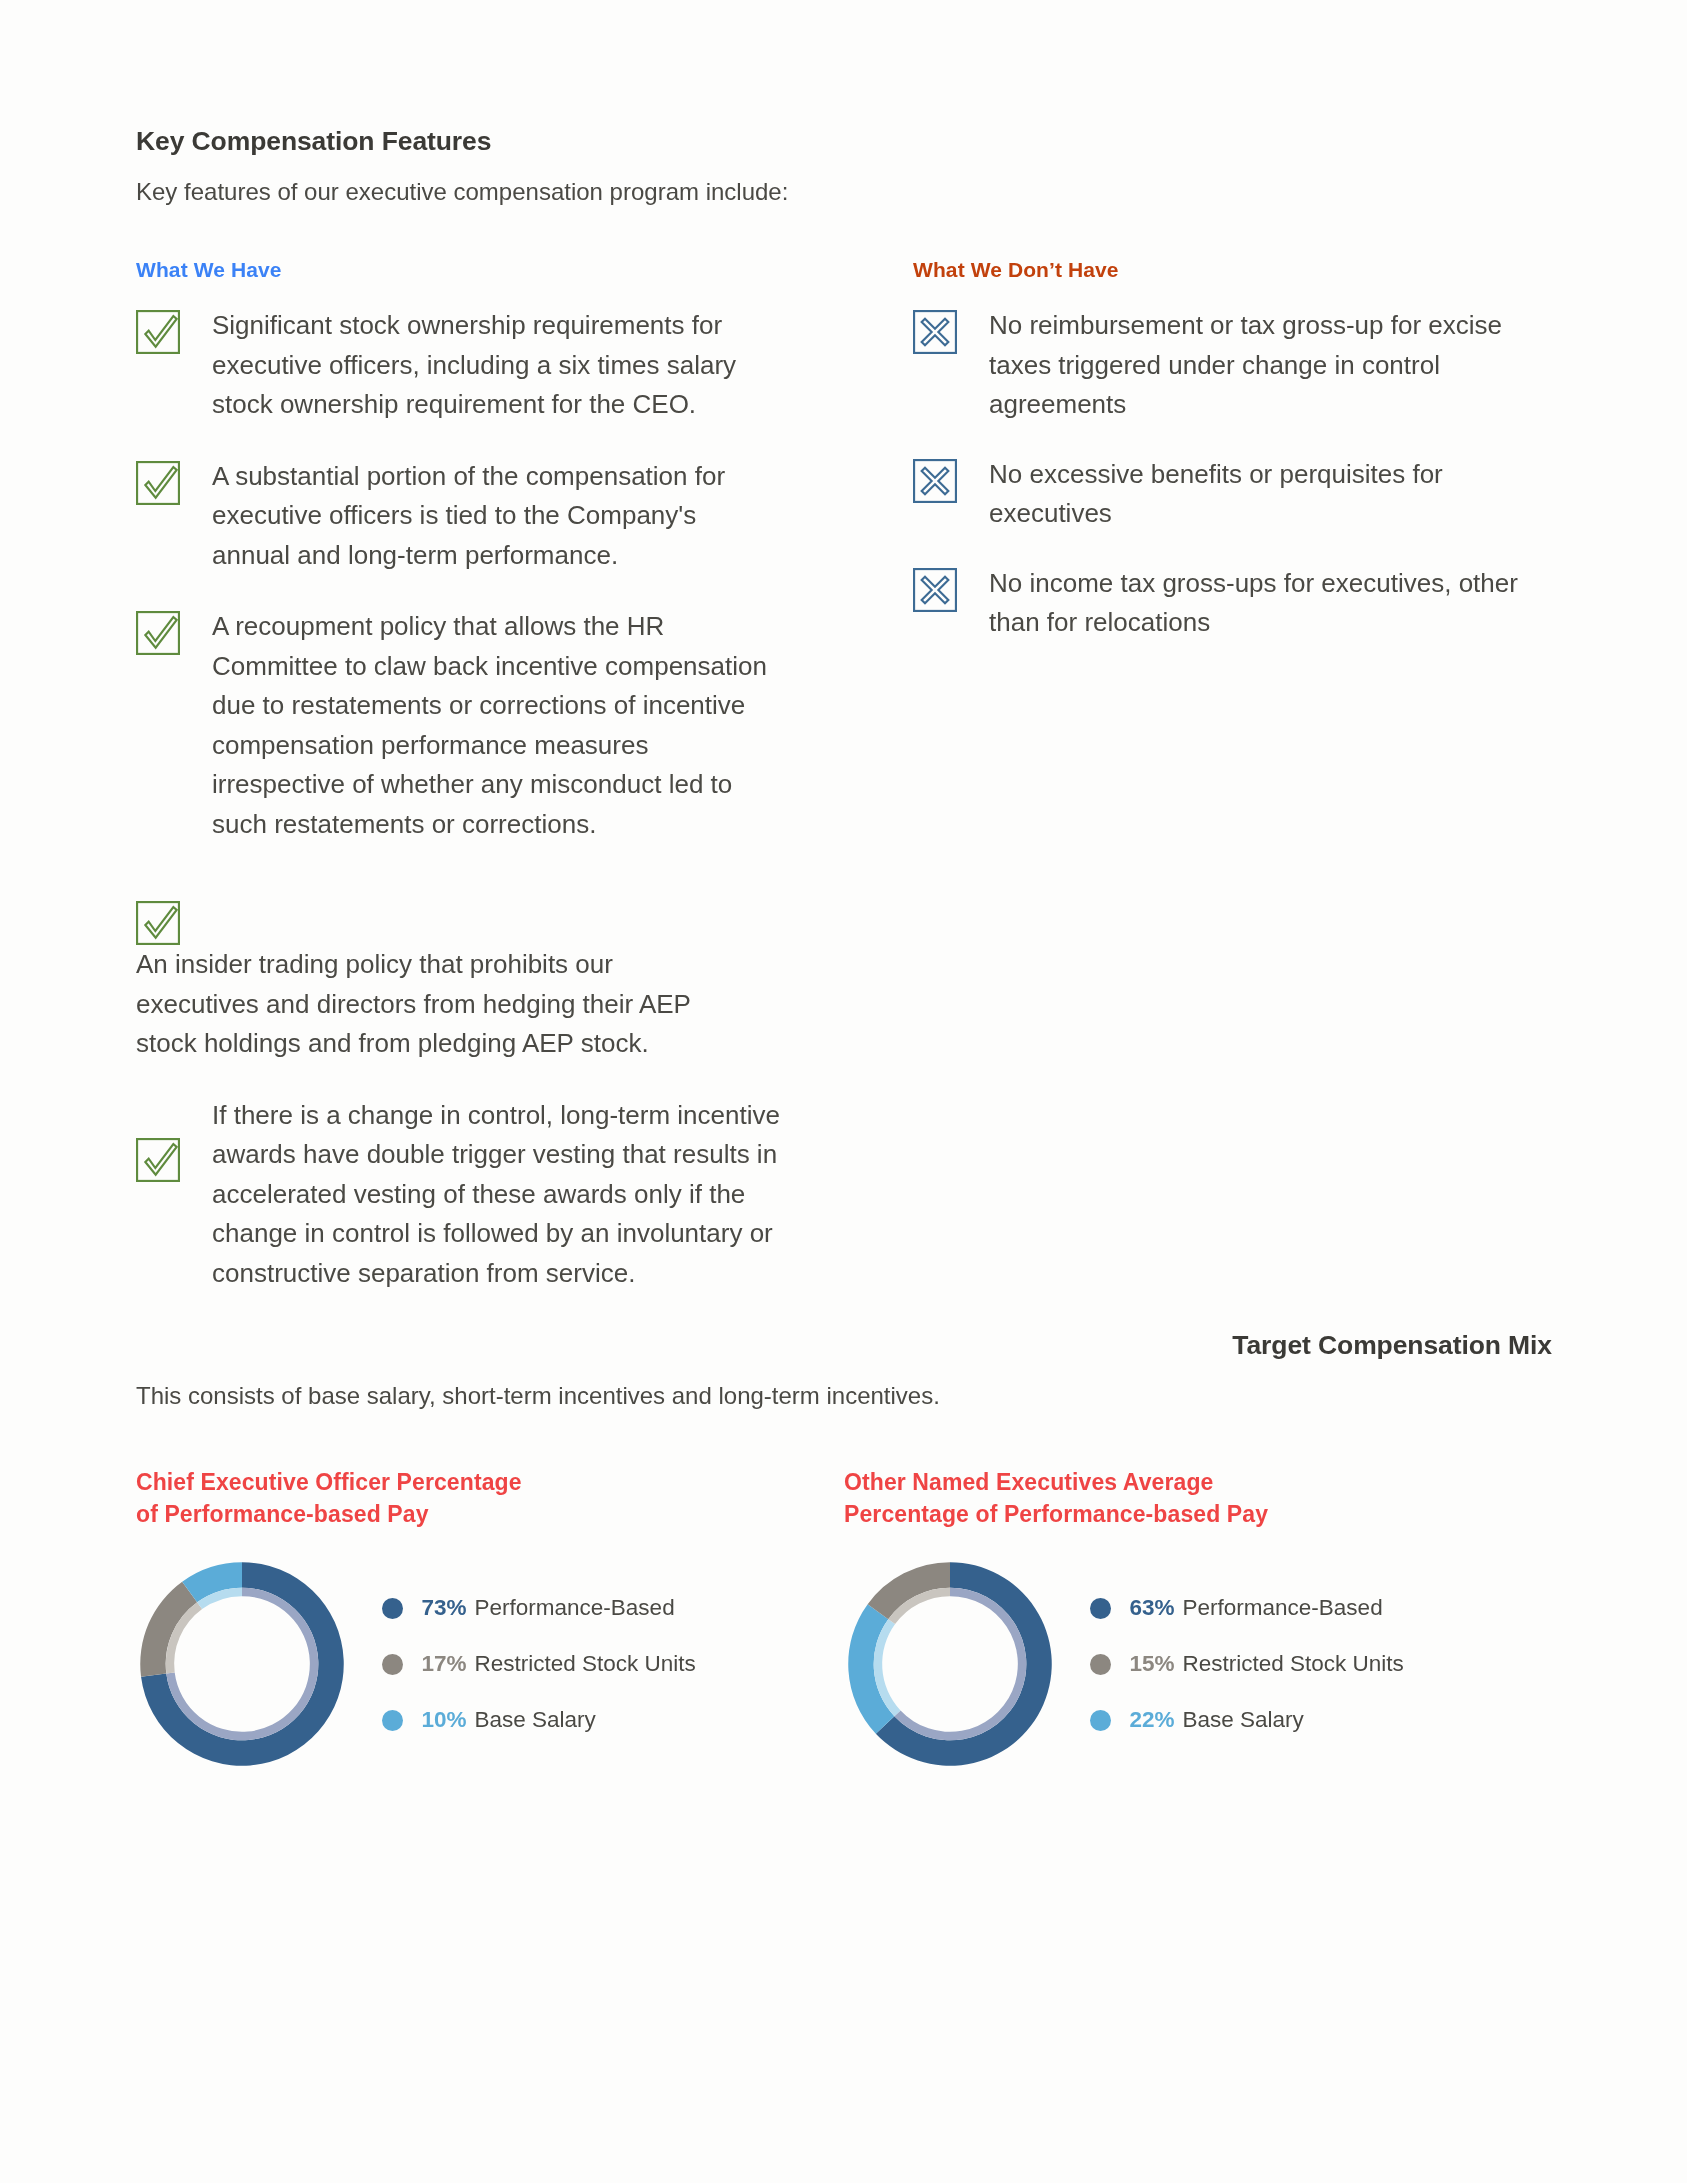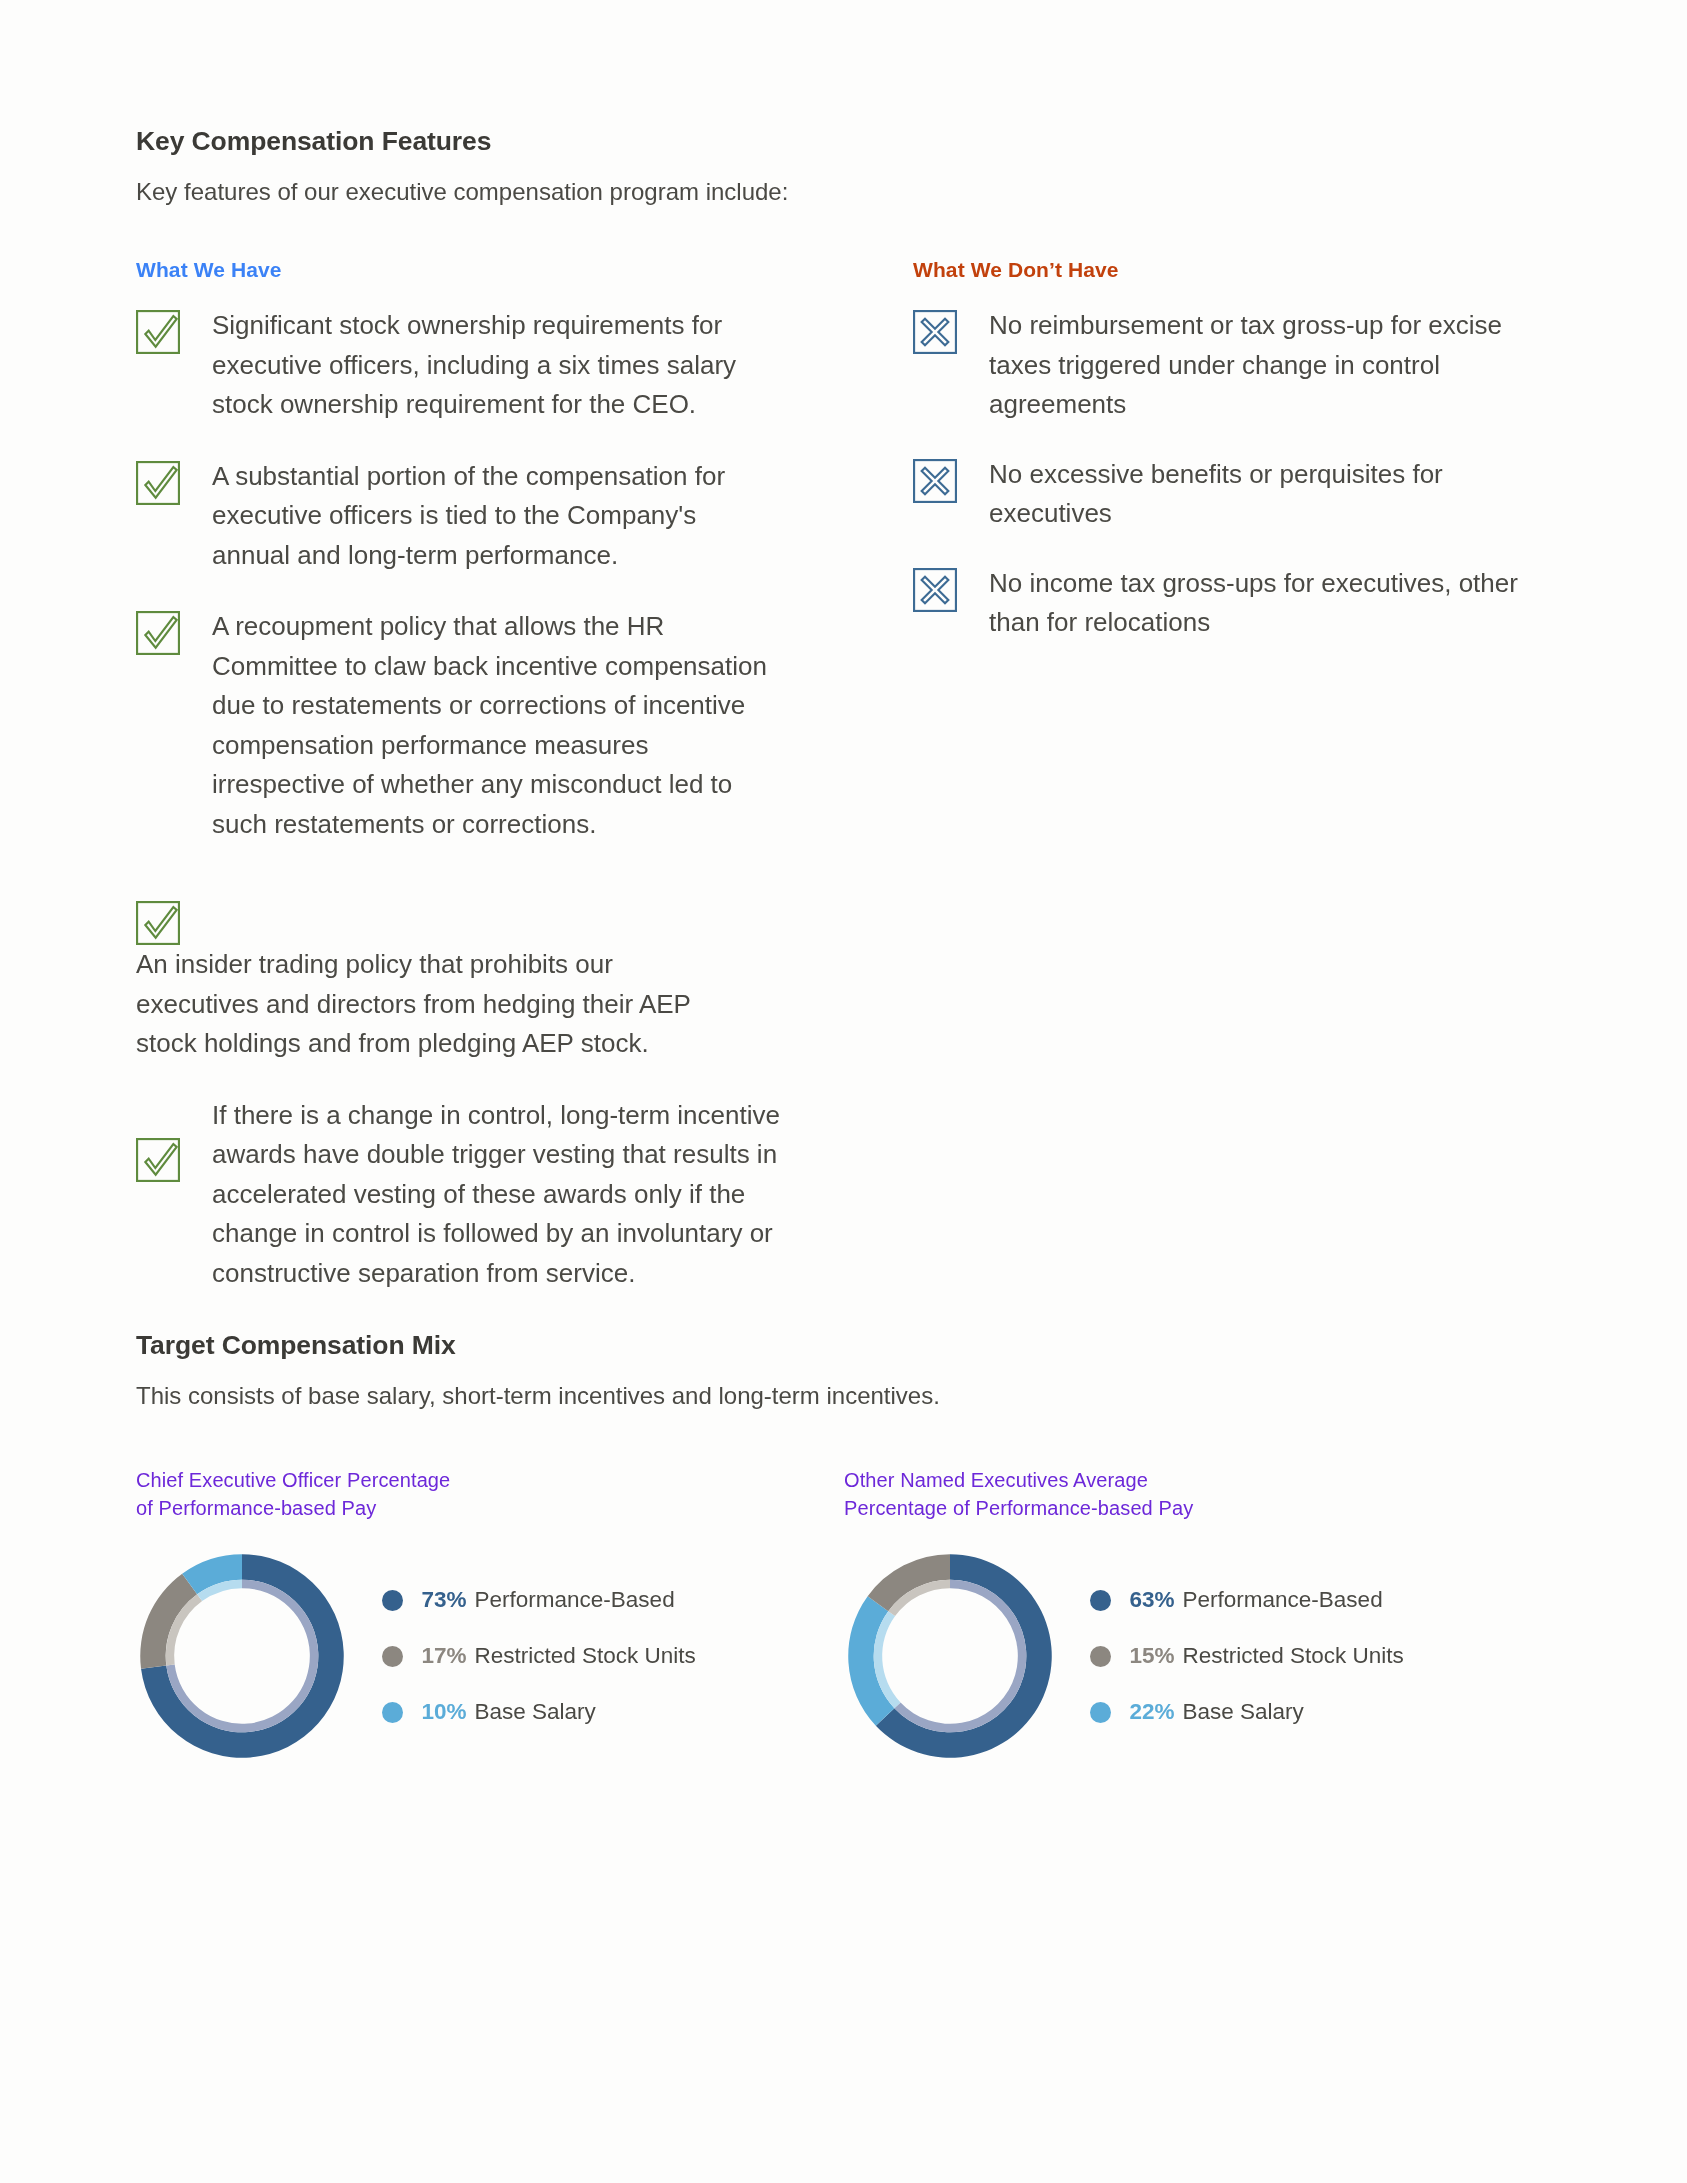--- a/index.html
+++ b/index.html
@@ -98,33 +98,33 @@
   .col-have .feature-item:nth-child(4) .feature-icon { margin-top: 25px; }
   .col-have .feature-item:nth-child(5) .feature-icon { margin-top: 42px; }
 
   
   #comp-mix {
     position: absolute;
     left: 136px;
     top: 1330px;
     width: 1416px;
   }
-  #comp-mix .section-title { margin: 0 0 21px 0; }
+  #comp-mix .section-title { margin: 0 0 21px 8px; text-align: right; }
   #comp-mix .section-sub   { margin: 0; }
 
   .charts-row {
     display: flex;
     margin-top: 57px;
   }
   .chart-block { width: 734px; }
 
   .chart-title {
-    font-size: 20px;
-    font-weight: normal;
-    color: #6d28d9;
+    font-size: 23px;
+    font-weight: bold;
+    color: #ef4444;
     line-height: 1.38;
     margin: 0 0 28px 0;
     letter-spacing: 0.1px;
   }
 
   .chart-body {
     display: flex;
     align-items: center;
   }
 

